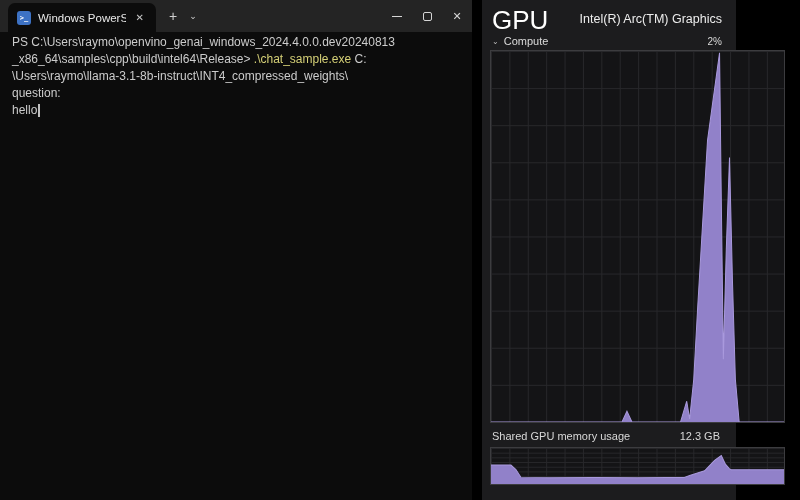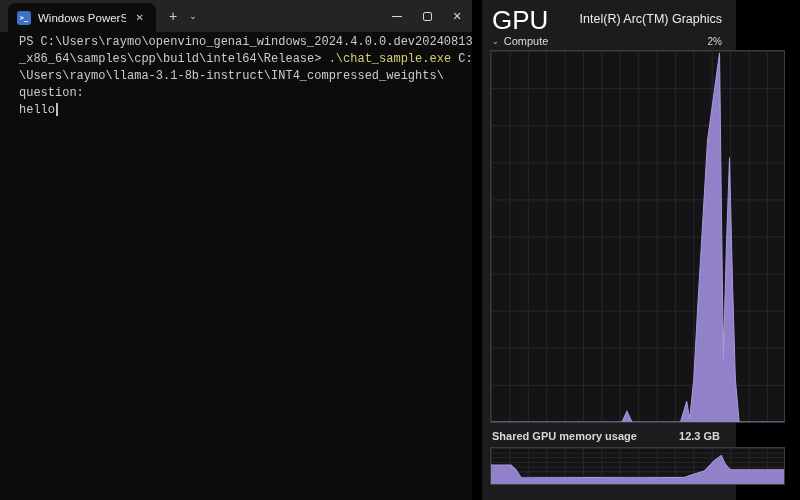--- a/index.html
+++ b/index.html
@@ -19,21 +19,21 @@
   .bar-btn { position:absolute; top:0; height:32px; display:flex; align-items:center; justify-content:center;
              color:#cfcfcf; }
   .new-tab { left:162px; width:22px; font-size:14px; }
   .tab-dd { left:184px; width:18px; font-size:9px; }
   .win-controls { position:absolute; right:0; top:0; height:32px; display:flex; }
   .win-btn { width:30px; height:32px; display:flex; align-items:center; justify-content:center; color:#d6d6d6; }
   .min-glyph { width:10px; height:1px; background:#d6d6d6; display:block; }
   .max-glyph { width:9px; height:9px; border:1px solid #d6d6d6; border-radius:2px; display:block; }
   .close-glyph { font-size:11px; }
 
-  .term-body { padding:2px 19px; font-family:Liberation Mono, monospace; font-size:12px;
+  .term-body { padding:2px 12px; font-family:Liberation Sans, sans-serif; font-size:12px;
                line-height:17px; color:#cccccc; }
   .tline { white-space:pre; }
   .cursor { display:inline-block; width:1.5px; height:13px; background:#c0c0c0;
             vertical-align:middle; margin-left:1px; }
 
   
   .gpu-panel { position:absolute; left:482px; top:0; width:254px; height:500px; background:#1c1c1e; }
   .gpu-title { position:absolute; left:10px; top:4px; font-size:26px; font-weight:400; color:#ffffff; line-height:32px; }
   .gpu-name { position:absolute; right:14px; top:12px; font-size:12.5px; color:#ededed; }
   .compute-row { position:absolute; left:10px; right:14px; top:34px; height:14px;
@@ -45,21 +45,21 @@
   .chart { position:absolute; left:8px; width:295px; background:#141416;
            border:1px solid #3c3c3f;
            background-image:
              linear-gradient(to right, #27272a 1px, transparent 1px),
              linear-gradient(to bottom, #27272a 1px, transparent 1px); }
   .chart svg { position:absolute; left:0; top:0; width:100%; height:100%; display:block; }
   .compute-chart { top:50px; height:373px; background-size:18.4px 100%, 100% 37.1px; }
   .memory-chart  { top:447px; height:38px;  background-size:18.4px 100%, 100% 4.7px; }
 
   .mem-row { position:absolute; left:10px; right:16px; top:428px; height:16px;
-             display:flex; justify-content:space-between; align-items:center;font-weight:bold; }
+             display:flex; justify-content:space-between; align-items:center; }
   .mem-label, .mem-max { font-size:11px; color:#d8d8d8; }
 </style>
 </head>
 <body>
 
 <div class="terminal-window">
   <div class="titlebar">
     <div class="tab">
       <span class="ps-icon">&gt;_</span>
       <span class="tab-title">Windows PowerShell</span>

